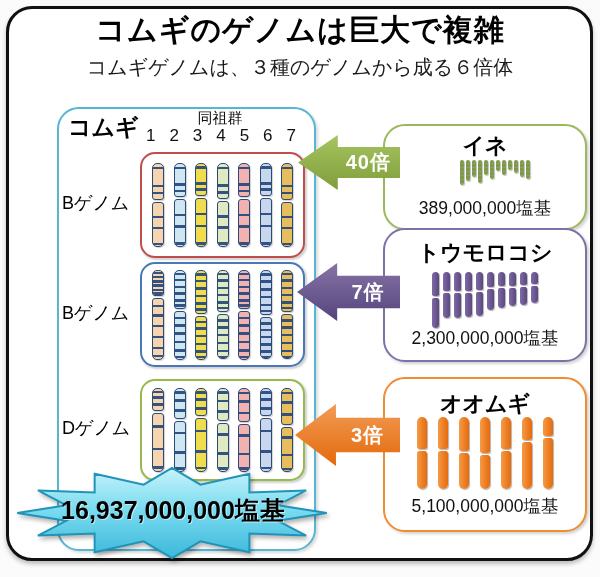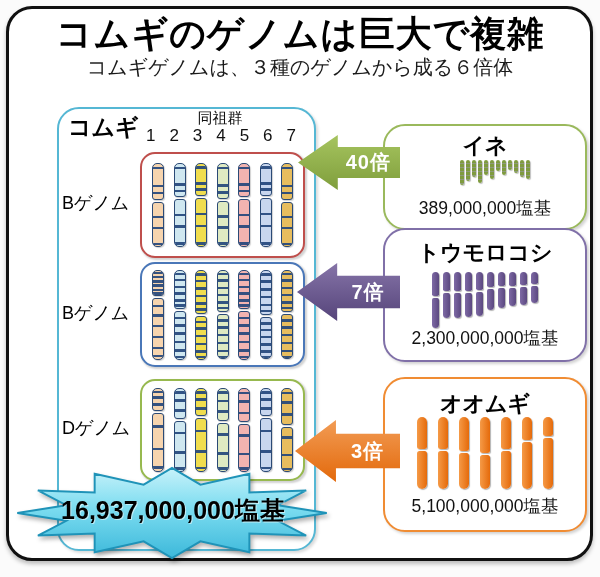--- a/index.html
+++ b/index.html
@@ -1,19 +1,19 @@
 <!DOCTYPE html>
 <html><head>
 <meta charset="utf-8">
 <style>
   html,body{margin:0;padding:0;background:#f1f1f1;font-family:"Liberation Sans","DejaVu Sans",sans-serif;}
   #stage{position:relative;width:600px;height:577px;background:#fbfbfb;overflow:hidden;}
   #frame{position:absolute;left:6px;top:6px;width:581px;height:549px;background:#ffffff;
          border:3px solid #111;border-radius:26px;box-shadow:0 3px 4px rgba(0,0,0,.25);}
-  .title{position:absolute;left:0;right:0;top:10px;text-align:center;font-size:36px;font-weight:bold;color:#000;letter-spacing:1px;}
+  .title{position:absolute;left:0;right:0;top:10px;text-align:center;font-size:30px;font-weight:bold;color:#000;letter-spacing:1px;}
   .subtitle{position:absolute;left:0;right:0;top:54px;text-align:center;font-size:20px;color:#1a1a1a;}
 
   
   #wheat-panel{position:absolute;left:57px;top:107px;width:255px;height:440px;border:2.5px solid #55b7d4;
                border-radius:22px;background:#fff;box-shadow:2px 2px 3px rgba(0,0,0,.15);z-index:1;}
   #wheat-label{position:absolute;left:68px;top:112px;font-size:23px;font-weight:bold;color:#000;z-index:2;}
   #homoeo-header{position:absolute;left:142px;top:109px;width:156px;text-align:center;font-size:15px;color:#111;z-index:2;}
   #group-numbers{position:absolute;left:146px;top:126px;width:150px;display:flex;justify-content:space-between;
                  font-size:17px;color:#111;z-index:2;}
   .genome-label{position:absolute;left:62px;width:76px;display:flex;align-items:center;font-size:18px;color:#000;z-index:2;}
@@ -54,21 +54,21 @@
   .lobed{display:flex;flex-direction:column;}
   .lobe{box-shadow:1px 1px 1px rgba(0,0,0,.3);}
   .lobe-top{border-radius:5px 5px 2.5px 2.5px;margin-bottom:2px;}
   .lobe-bot{border-radius:2.5px 2.5px 5px 5px;}
 
   
   .block-arrow{position:absolute;z-index:4;filter:drop-shadow(2px 2px 2px rgba(0,0,0,.35));
                clip-path:polygon(0 50%,39% 0,39% 22%,100% 22%,100% 78%,39% 78%,39% 100%);}
   #arrow-rice{left:298px;top:135px;width:102px;height:55px;}
   #arrow-maize{left:297px;top:263px;width:103px;height:58px;}
-  #arrow-barley{left:295px;top:420px;width:105px;height:62px;}
+  #arrow-barley{left:295px;top:404px;width:105px;height:62px;}
   .arrow-label{position:absolute;left:40%;right:2%;top:22%;bottom:22%;display:flex;align-items:center;justify-content:center;
                color:#fff;font-weight:bold;font-size:20px;letter-spacing:1px;}
 </style>
 </head>
 <body>
 
 <div id="stage">
   <div id="frame"></div>
 
   <div class="title">コムギのゲノムは巨大で複雑</div>

